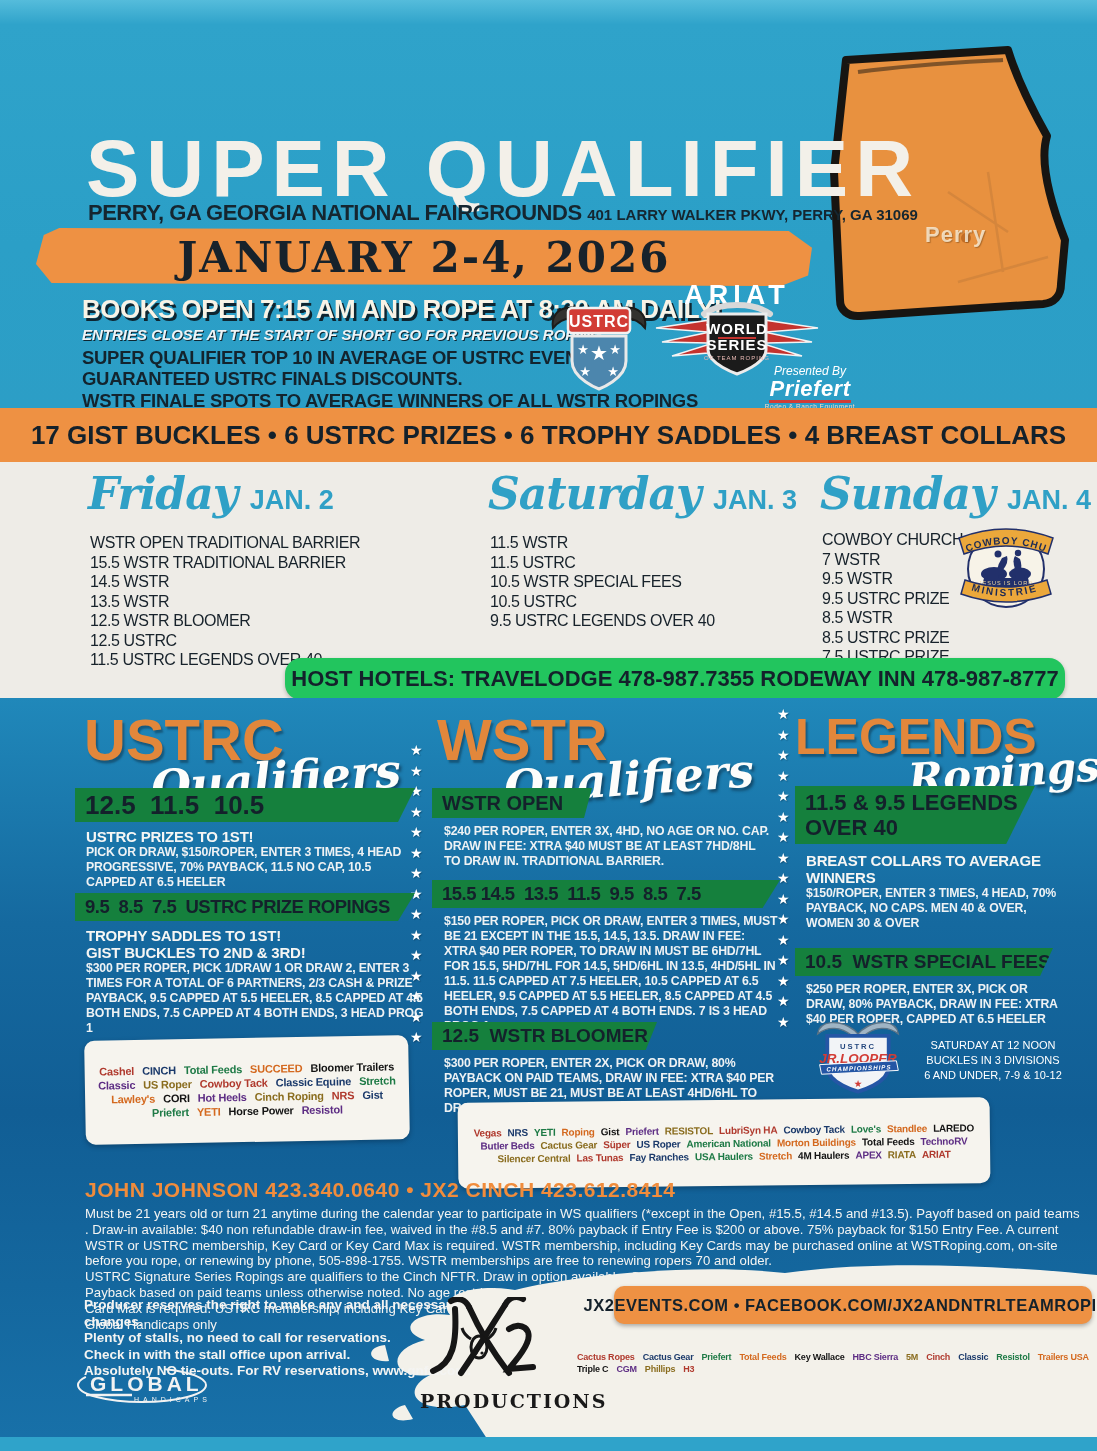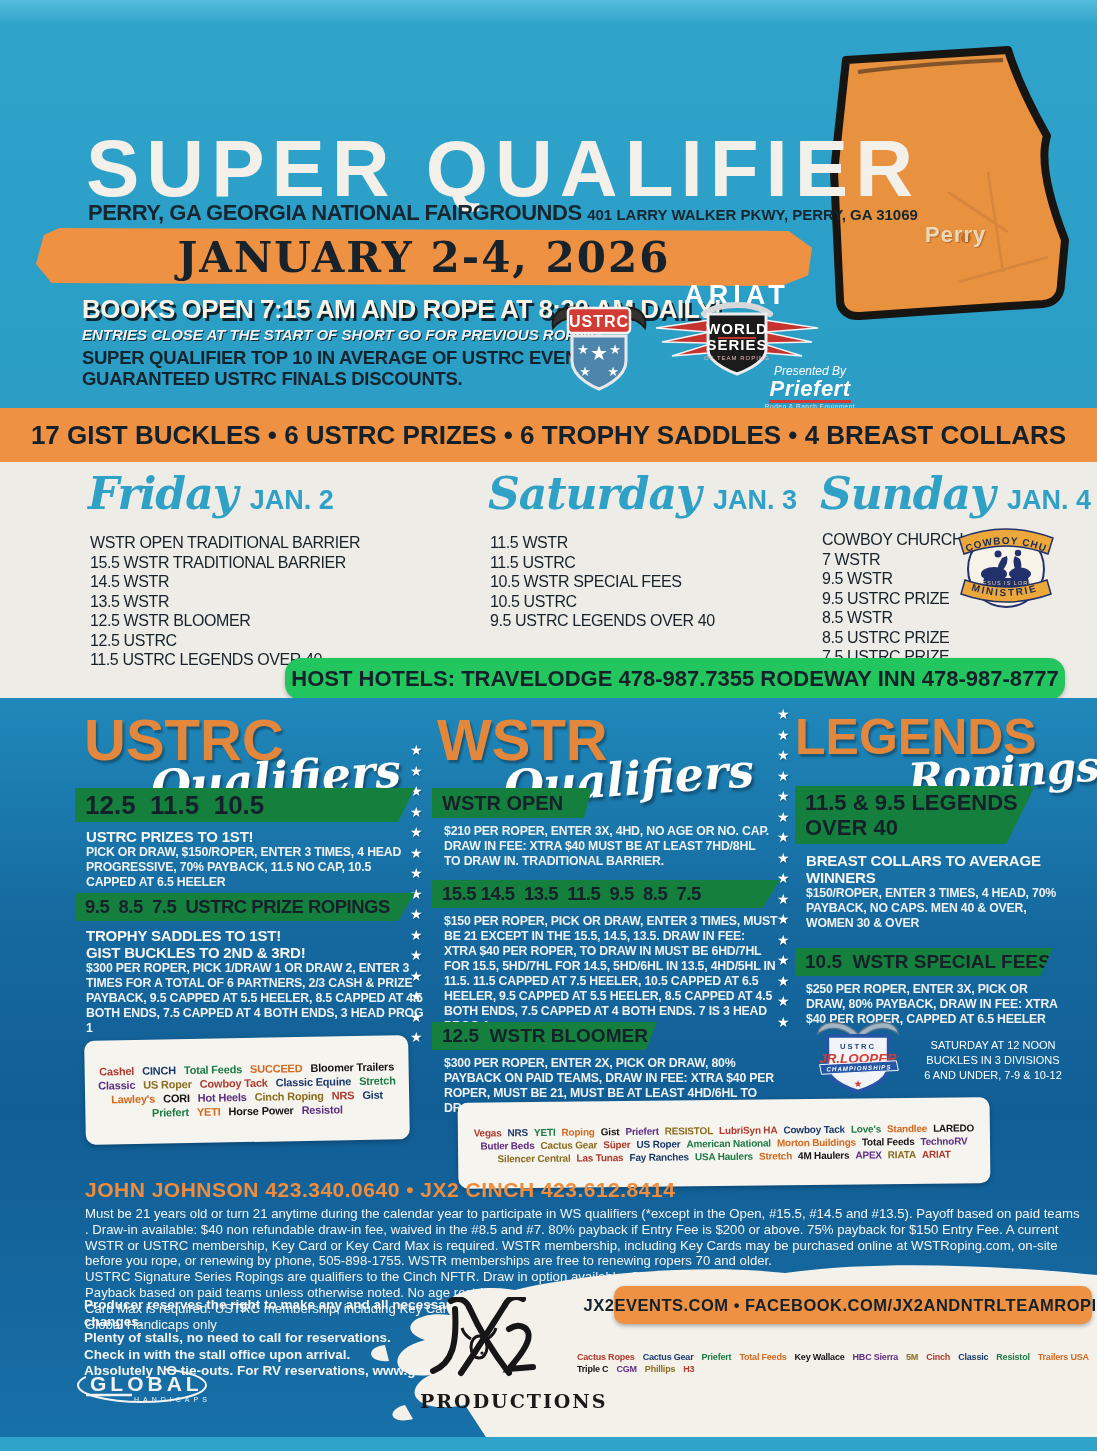--- a/index.html
+++ b/index.html
@@ -141,20 +141,21 @@
   </div>
 
   <div class="abs dateband">
     <span class="datetext">JANUARY 2-4, 2026</span>
   </div>
 
   <div class="abs books">BOOKS OPEN 7:15 AM AND ROPE AT 8:30 AM DAILY!</div>
   <div class="abs entries">ENTRIES CLOSE AT THE START OF SHORT GO FOR PREVIOUS ROPING</div>
   <div class="abs hnote hn1">SUPER QUALIFIER TOP 10 IN AVERAGE OF USTRC EVENTS</div>
   <div class="abs hnote hn2">GUARANTEED USTRC FINALS DISCOUNTS.</div>
+  <div class="abs hnote hn3">WSTR FINALE SPOTS TO AVERAGE WINNERS OF ALL WSTR  ROPINGS</div>
 
   <div class="abs ustrc-logo">
     <svg viewBox="0 0 100 102" width="100" height="102">
       <path d="M4,32 C0,10 28,4 46,22 L50,27 L54,22 C72,4 100,10 96,32 C86,20 70,18 57,30 L50,36 L43,30 C30,18 14,20 4,32 Z" fill="#33322f" stroke="#1c1b19" stroke-width="2"></path>
       <rect x="19" y="12" width="62" height="25" rx="4" fill="#d23c35" stroke="#f2f2f2" stroke-width="2.5"></rect>
       <text x="50" y="31" text-anchor="middle" font-size="16" font-weight="bold" fill="#fff" letter-spacing="1">USTRC</text>
       <path d="M23,40 H77 V65 C77,83 50,93 50,93 C50,93 23,83 23,65 Z" fill="#4c86ad" stroke="#e9e9e9" stroke-width="3"></path>
       <text x="50" y="64" text-anchor="middle" font-size="20" fill="#fff">★</text>
       <text x="34" y="58" text-anchor="middle" font-size="13" fill="#fff">★</text>
       <text x="66" y="58" text-anchor="middle" font-size="13" fill="#fff">★</text>
@@ -326,21 +327,21 @@
       <span class="chip">Priefert</span>
       <span class="chip">YETI</span>
       <span class="chip">Horse Power</span>
       <span class="chip">Resistol</span>
     </div>
 
   <div class="abs colhead-main w-h">WSTR</div>
   <div class="abs script colhead-script w-s">Qualifiers</div>
   <div class="abs obar w-bar1">WSTR OPEN</div>
   <div class="abs wtxt w-sec1">
-    <span class="d">$210 PER ROPER, ENTER 3X, 4HD, NO AGE OR NO. CAP. DRAW IN FEE: XTRA $40 MUST BE AT LEAST 7HD/8HL TO DRAW IN. TRADITIONAL BARRIER.</span>
+    <span class="d">$240 PER ROPER, ENTER 3X, 4HD, NO AGE OR NO. CAP. DRAW IN FEE: XTRA $40 MUST BE AT LEAST 7HD/8HL TO DRAW IN. TRADITIONAL BARRIER.</span>
   </div>
   <div class="abs obar w-bar2">15.5 14.5  13.5  11.5  9.5  8.5  7.5</div>
   <div class="abs wtxt w-sec2">
     <span class="d">$150 PER ROPER, PICK OR DRAW, ENTER 3 TIMES, MUST BE 21 EXCEPT IN THE 15.5, 14.5, 13.5. DRAW IN FEE: XTRA $40 PER ROPER, TO DRAW IN MUST BE 6HD/7HL FOR 15.5, 5HD/7HL FOR 14.5, 5HD/6HL IN 13.5, 4HD/5HL IN 11.5. 11.5 CAPPED AT 7.5 HEELER, 10.5 CAPPED AT 6.5 HEELER, 9.5 CAPPED AT 5.5 HEELER, 8.5 CAPPED AT 4.5 BOTH ENDS, 7.5 CAPPED AT 4 BOTH ENDS. 7 IS 3 HEAD PROG 1</span>
   </div>
   <div class="abs obar w-bar3">12.5  WSTR BLOOMER</div>
   <div class="abs wtxt w-sec3">
     <span class="d">$300 PER ROPER, ENTER 2X, PICK OR DRAW, 80% PAYBACK ON PAID TEAMS, DRAW IN FEE: XTRA $40 PER ROPER, MUST BE 21, MUST BE AT LEAST 4HD/6HL TO DRAW IN, BUCKLES TO AVG WINNERS.</span>
   </div>
   <div class="abs sponsorbox box2">

